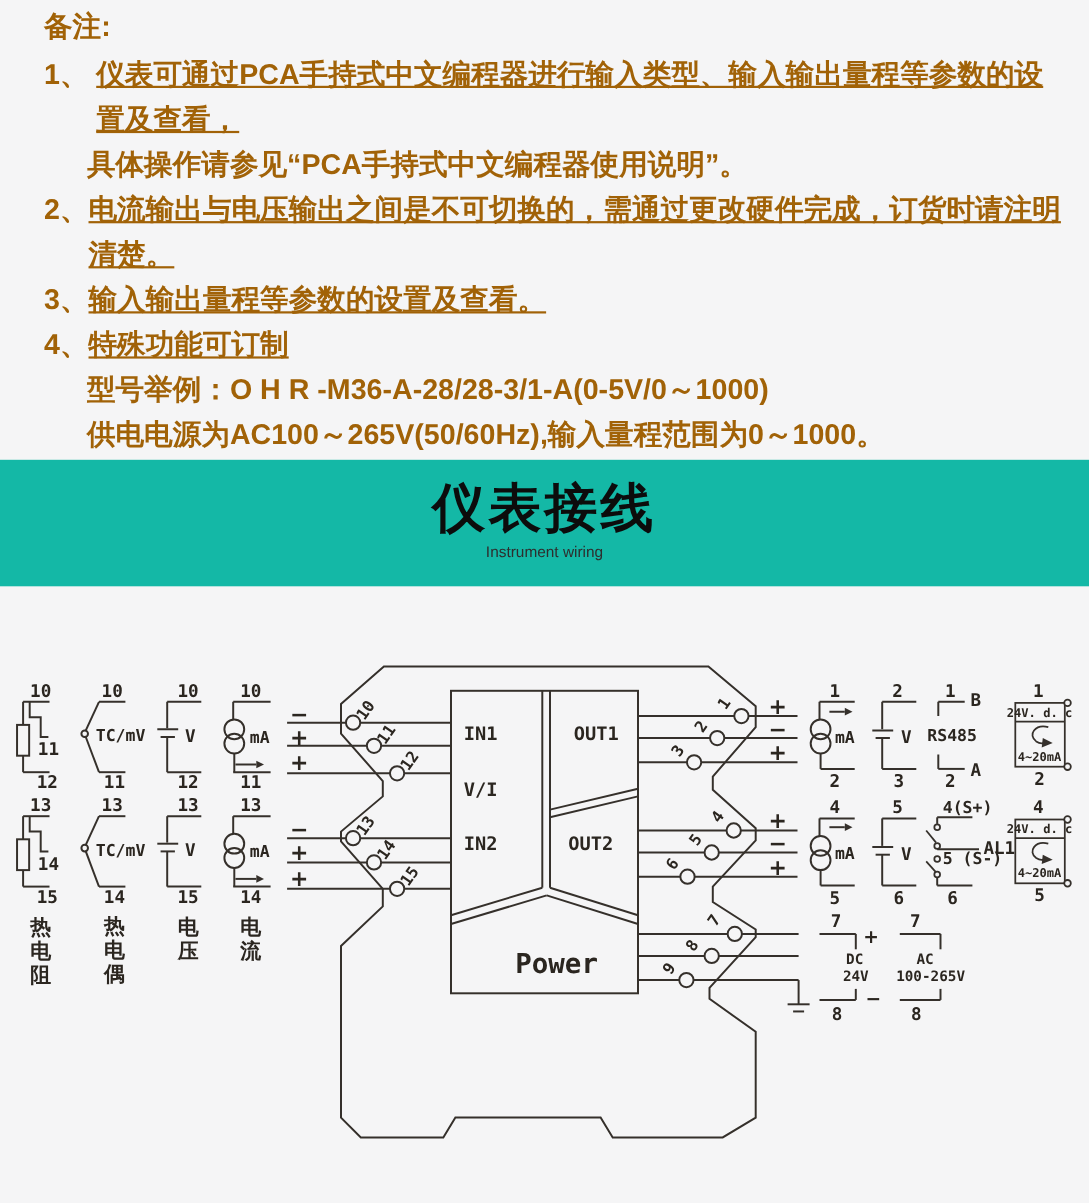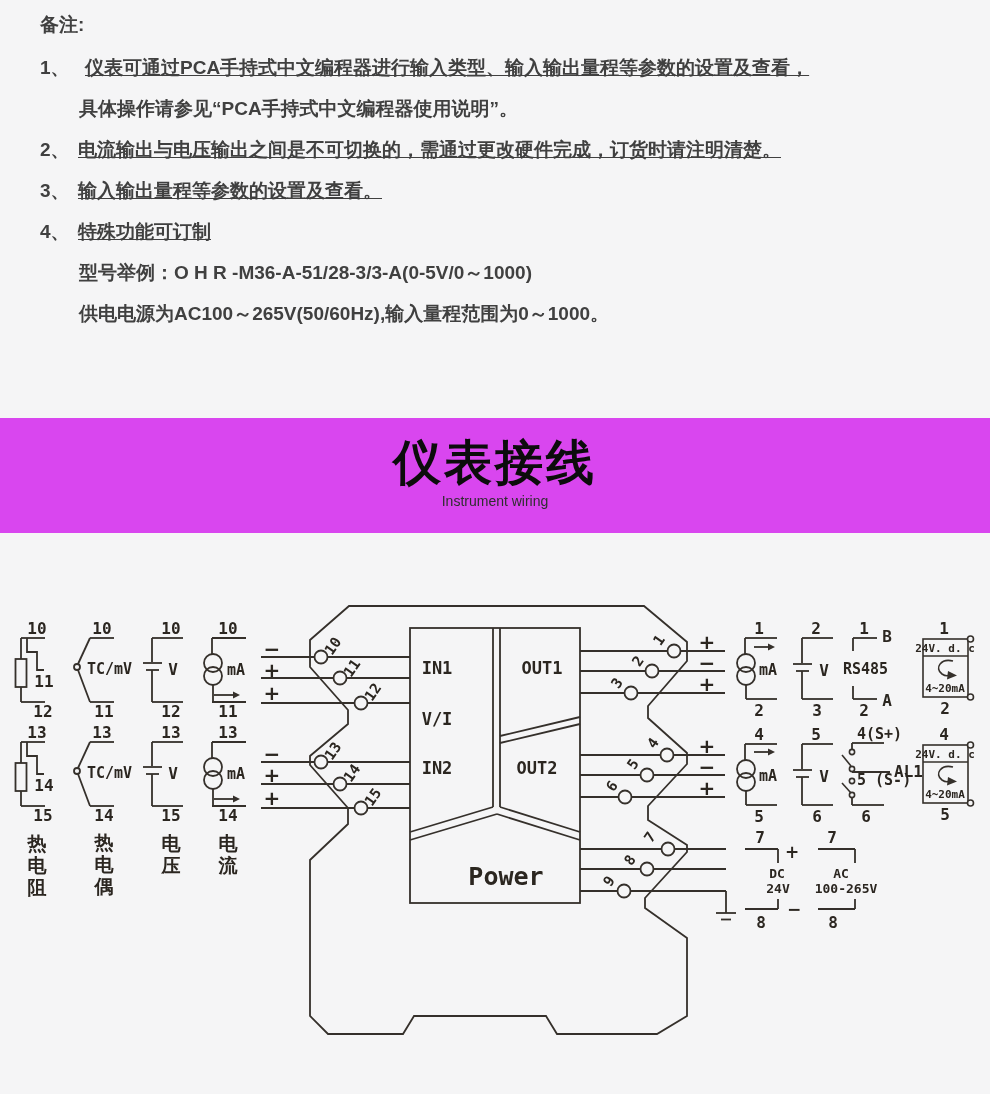--- a/index.html
+++ b/index.html
@@ -2,30 +2,30 @@
 <html><head>
 <meta charset="utf-8">
 <style>
   html,body{margin:0;padding:0;}
   body{width:990px;height:1094px;background:#f5f5f6;overflow:hidden;
        font-family:"Liberation Sans","DejaVu Sans",sans-serif;color:#1c1c1c;}
   .page{position:relative;width:990px;height:1094px;}
 
   
   .notes{position:absolute;left:40px;top:4px;right:20px;
-         font-size:19px;font-weight:600;line-height:41px;color:#404040;}
+         font-size:26px;font-weight:600;line-height:41px;color:#a16207;}
   .n-head{margin-bottom:2px;}
   .n-row{display:flex;}
   .n-num{flex:0 0 38px;}
   .n-text{flex:1;text-decoration:underline;}
   .n-text.sp{padding-left:7px;}
   .n-cont{margin-left:39px;}
 
   
-  .banner{position:absolute;left:0;top:418px;width:990px;height:115px;background:#d946ef;
+  .banner{position:absolute;left:0;top:418px;width:990px;height:115px;background:#14b8a6;
           display:flex;flex-direction:column;align-items:center;justify-content:center;}
   .banner .t{font-size:48px;font-weight:700;color:#0c0c0c;letter-spacing:3px;line-height:50px;}
   .banner .s{font-size:14px;font-weight:500;color:#2e2e2e;line-height:24px;margin-top:1px;}
 
   
   svg.diagram{position:absolute;left:0;top:534px;}
   svg .ln{stroke:#35302b;stroke-width:1.8;fill:none;}
   svg .thin{stroke:#35302b;stroke-width:1.6;fill:none;}
   svg .nodefill{fill:#f5f5f6;}
   svg text{fill:#2b2620;}
@@ -57,21 +57,21 @@
       <span class="n-text">电流输出与电压输出之间是不可切换的，需通过更改硬件完成，订货时请注明清楚。</span>
     </div>
     <div class="n-row">
       <span class="n-num">3、</span>
       <span class="n-text">输入输出量程等参数的设置及查看。</span>
     </div>
     <div class="n-row">
       <span class="n-num">4、</span>
       <span class="n-text">特殊功能可订制</span>
     </div>
-    <div class="n-cont">型号举例：O H R -M36-A-51/28-3/3-A(0-5V/0～1000)</div>
+    <div class="n-cont">型号举例：O H R -M36-A-28/28-3/1-A(0-5V/0～1000)</div>
     <div class="n-cont">供电电源为AC100～265V(50/60Hz),输入量程范围为0～1000。</div>
   </div>
 
   <div class="banner">
     <div class="t">仪表接线</div>
     <div class="s">Instrument wiring</div>
   </div>
 
   <svg class="diagram" width="990" height="560" viewBox="0 534 990 560">
 

